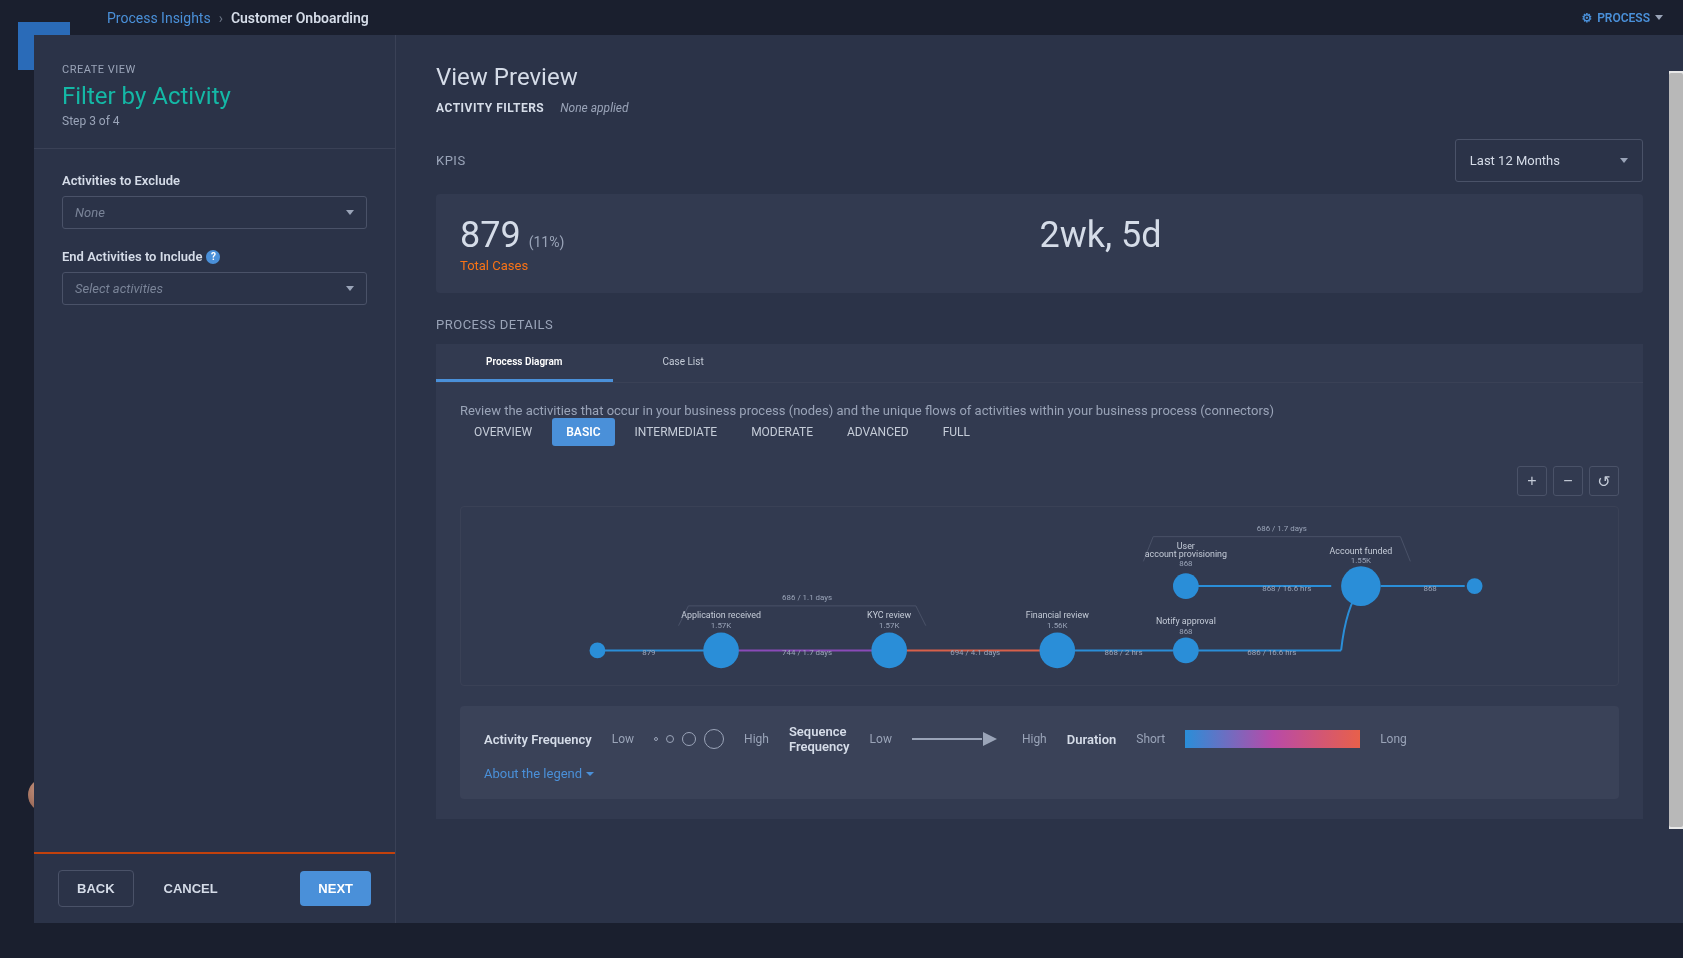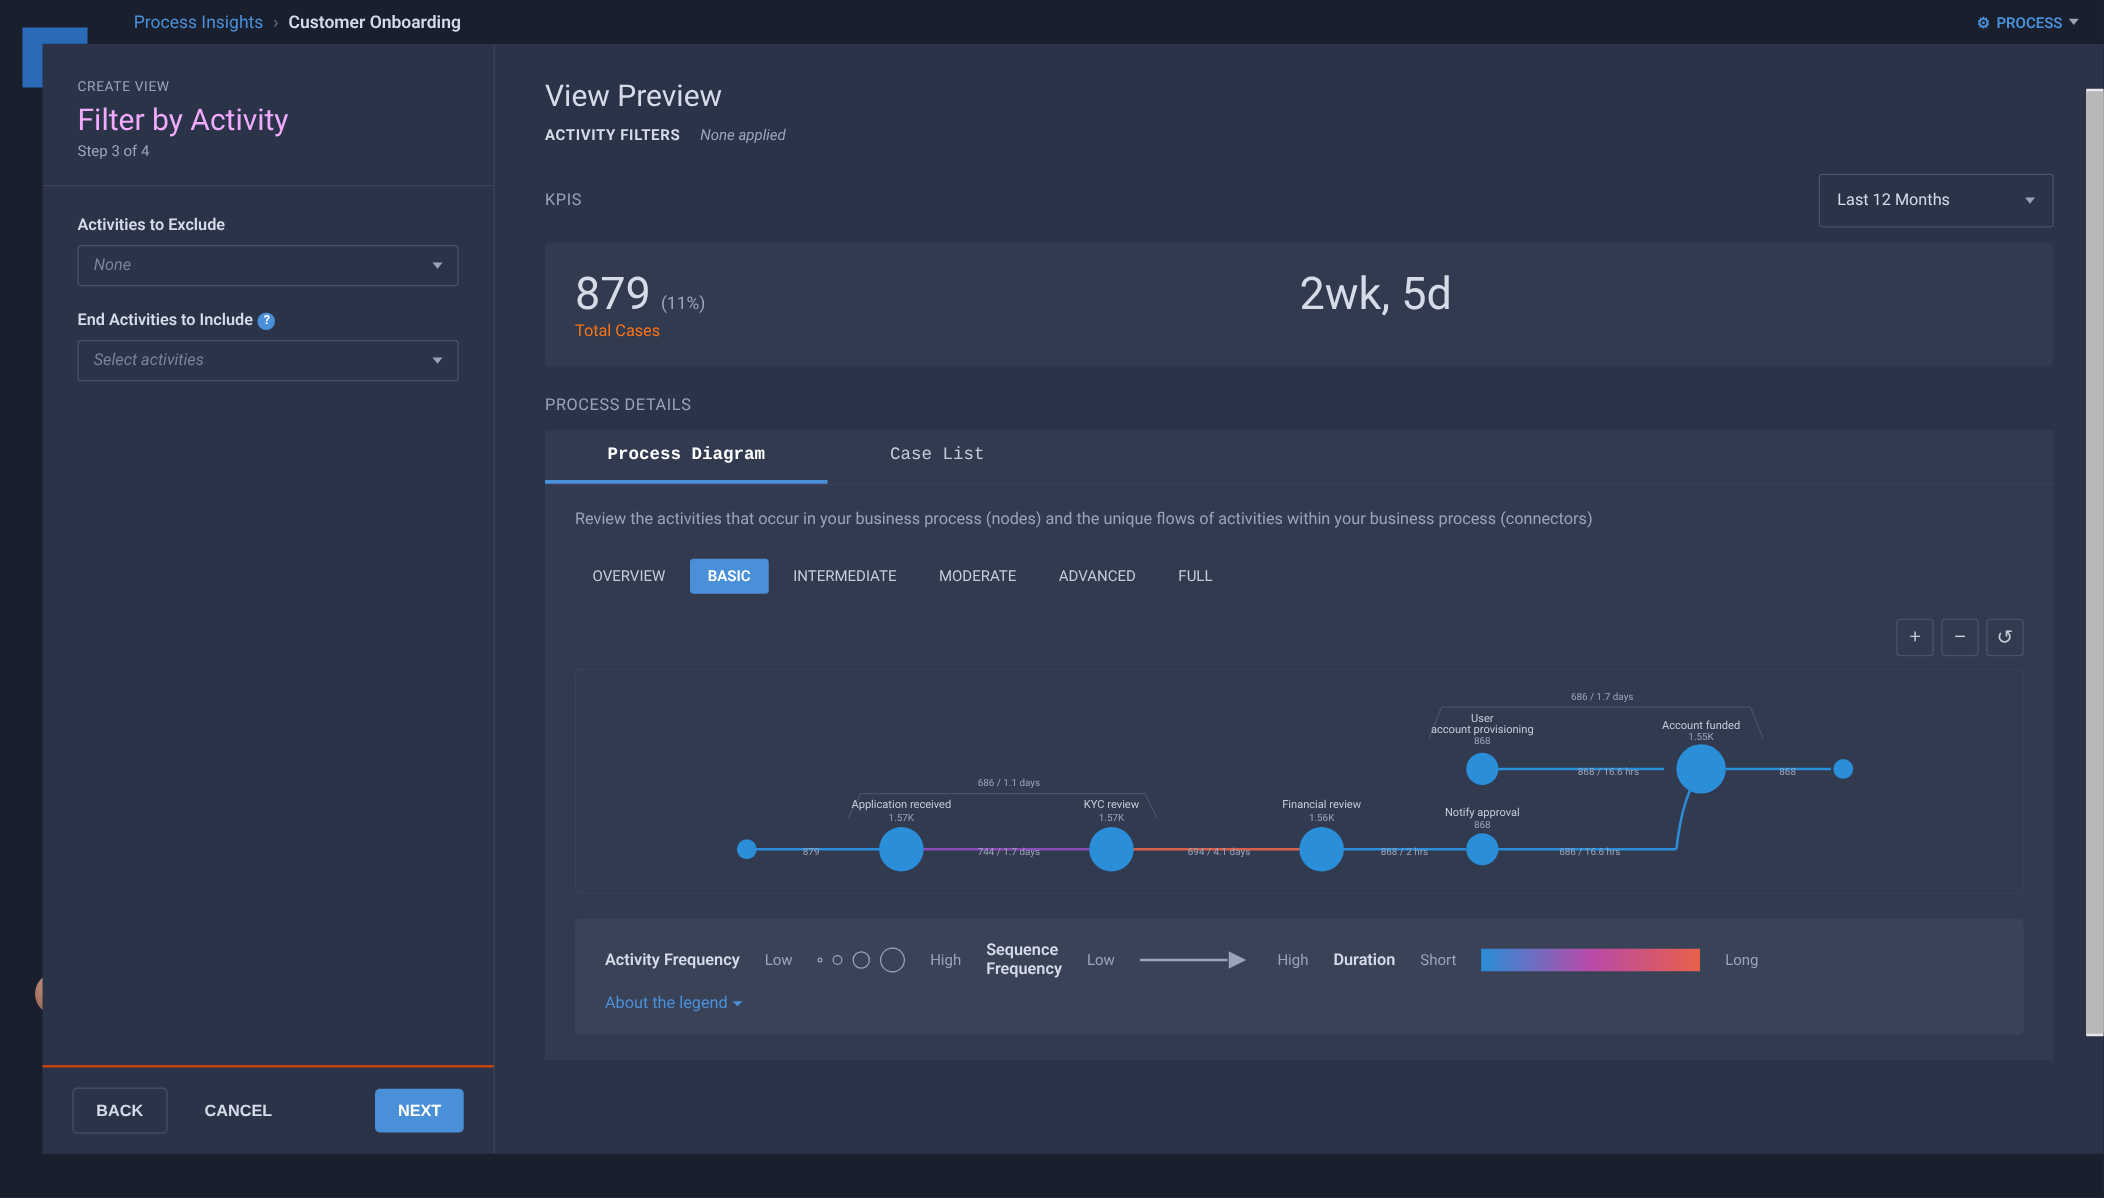--- a/index.html
+++ b/index.html
@@ -9,21 +9,21 @@
 .breadcrumb-link { color: #4a90d9; cursor: pointer; }
 .breadcrumb-sep { color: #6a7485; }
 .breadcrumb-current { color: #d5dce8; font-weight: 600; }
 .process-menu { color: #4a90d9; font-size: 12px; font-weight: 600; display: flex; align-items: center; gap: 5px; cursor: pointer; }
 .logo-badge { position: absolute; left: 18px; top: 22px; width: 52px; height: 48px; background: #2a6bb8; color: #fff; display: flex; align-items: center; justify-content: center; font-weight: 700; font-size: 16px; }
 .avatar { position: absolute; left: 28px; top: 778px; width: 34px; height: 34px; border-radius: 50%; background: radial-gradient(circle at 50% 30%, #d4a08a, #8a5a4a); }
 .modal-overlay { position: absolute; left: 34px; top: 35px; right: 0; bottom: 35px; background: #2b3348; display: flex; }
 .left-panel { width: 362px; border-right: 1px solid #3a4156; display: flex; flex-direction: column; }
 .left-header { padding: 28px 28px 20px; border-bottom: 1px solid #3a4156; }
 .create-view { font-size: 11px; letter-spacing: 0.5px; color: #9aa4b8; margin-bottom: 6px; }
-.filter-title { font-size: 24px; color: #f0abfc; font-weight: 400; margin-bottom: 4px; }
+.filter-title { font-size: 24px; color: #14b8a6; font-weight: 400; margin-bottom: 4px; }
 .step-text { font-size: 12px; color: #9aa4b8; }
 .left-body { padding: 24px 28px; flex: 1; }
 .field-label { font-size: 13px; font-weight: 600; color: #d5dce8; margin-bottom: 8px; display: flex; align-items: center; gap: 4px; }
 .help-icon { width: 14px; height: 14px; border-radius: 50%; background: #4a90d9; color: #fff; display: inline-flex; align-items: center; justify-content: center; font-size: 10px; font-weight: 700; }
 .dropdown { width: 100%; border: 1px solid #4a5268; background: #2b3348; border-radius: 3px; padding: 8px 12px; font-size: 13px; color: #7a8498; font-style: italic; display: flex; justify-content: space-between; align-items: center; cursor: pointer; margin-bottom: 20px; }
 .caret { width: 0; height: 0; border-left: 4px solid transparent; border-right: 4px solid transparent; border-top: 5px solid #9aa4b8; }
 .left-footer { padding: 16px 24px; border-top: 2px solid #c2410c; display: flex; justify-content: space-between; align-items: center; }
 .btn { padding: 10px 18px; border-radius: 4px; font-size: 13px; font-weight: 600; cursor: pointer; border: none; }
 .btn-outline { border: 1px solid #4a5268; background: transparent; color: #d5dce8; }
 .btn-text { background: transparent; color: #d5dce8; }
@@ -37,24 +37,24 @@
 .af-value { font-style: italic; color: #9aa4b8; }
 .kpis-row { display: flex; justify-content: space-between; align-items: center; margin-bottom: 12px; }
 .section-label { font-size: 13px; letter-spacing: 0.5px; color: #9aa4b8; }
 .time-dropdown { border: 1px solid #4a5268; background: #2b3348; border-radius: 3px; padding: 13px 14px; font-size: 13px; color: #d5dce8; display: flex; justify-content: space-between; align-items: center; gap: 60px; cursor: pointer; }
 .kpi-card { background: #323a50; border-radius: 4px; padding: 20px 24px; display: flex; margin-bottom: 24px; }
 .kpi-block { flex: 1; }
 .kpi-value { font-size: 36px; color: #d5dce8; font-weight: 400; display: flex; align-items: baseline; gap: 8px; }
 .kpi-pct { font-size: 14px; color: #9aa4b8; }
 .kpi-label { font-size: 13px; color: #f97316; margin-top: 2px; }
 .tabs { display: flex; border-bottom: 1px solid #3a4156; background: #323a50; }
-.tab { padding: 12px 50px; font-size: 14px; color: #c5ccd8; cursor: pointer; font-family: Liberation Mono, monospace; }
+.tab { padding: 12px 50px; font-size: 10px; color: #c5ccd8; cursor: pointer; }
 .tab.active { font-weight: 600; color: #fff; border-bottom: 3px solid #4a90d9; }
 .tab-content { background: #323a50; padding: 20px 24px; }
-.tab-desc { font-size: 13px; color: #9aa4b8; margin-bottom: 24px; }
+.tab-desc { font-size: 13px; color: #9aa4b8; }
 .pill-row { display: flex; gap: 6px; margin-bottom: 20px; align-items: center; }
 .pill { padding: 7px 14px; font-size: 12px; color: #c5ccd8; cursor: pointer; border-radius: 3px; }
 .pill.active { background: #4a90d9; color: #fff; font-weight: 600; }
 .zoom-controls { display: flex; gap: 6px; justify-content: flex-end; margin-bottom: 10px; }
 .zoom-btn { width: 30px; height: 30px; border: 1px solid #4a5268; border-radius: 3px; background: transparent; color: #c5ccd8; display: flex; align-items: center; justify-content: center; cursor: pointer; font-size: 16px; }
 .diagram-box { border: 1px solid #3a4156; border-radius: 4px; height: 180px; position: relative; margin-bottom: 20px; }
 .diagram-svg { width: 100%; height: 100%; }
 .node-circle { fill: #2a8ed8; }
 .node-small { fill: #2a8ed8; }
 .conn-line { stroke-width: 2; }

